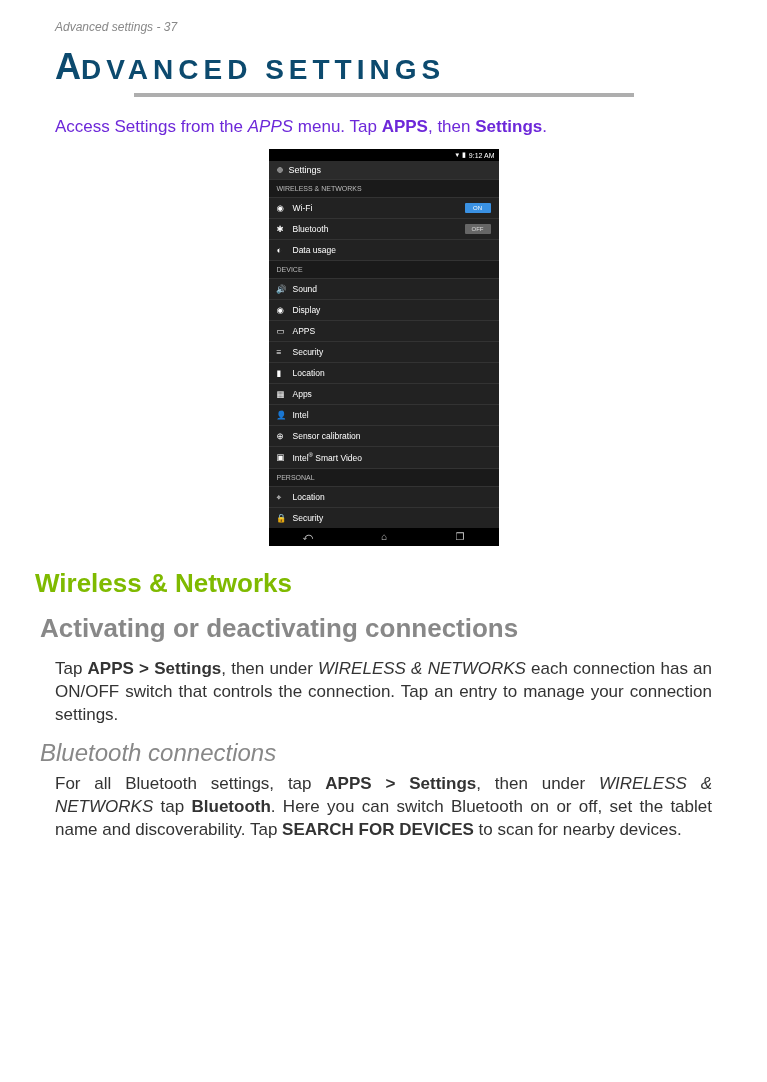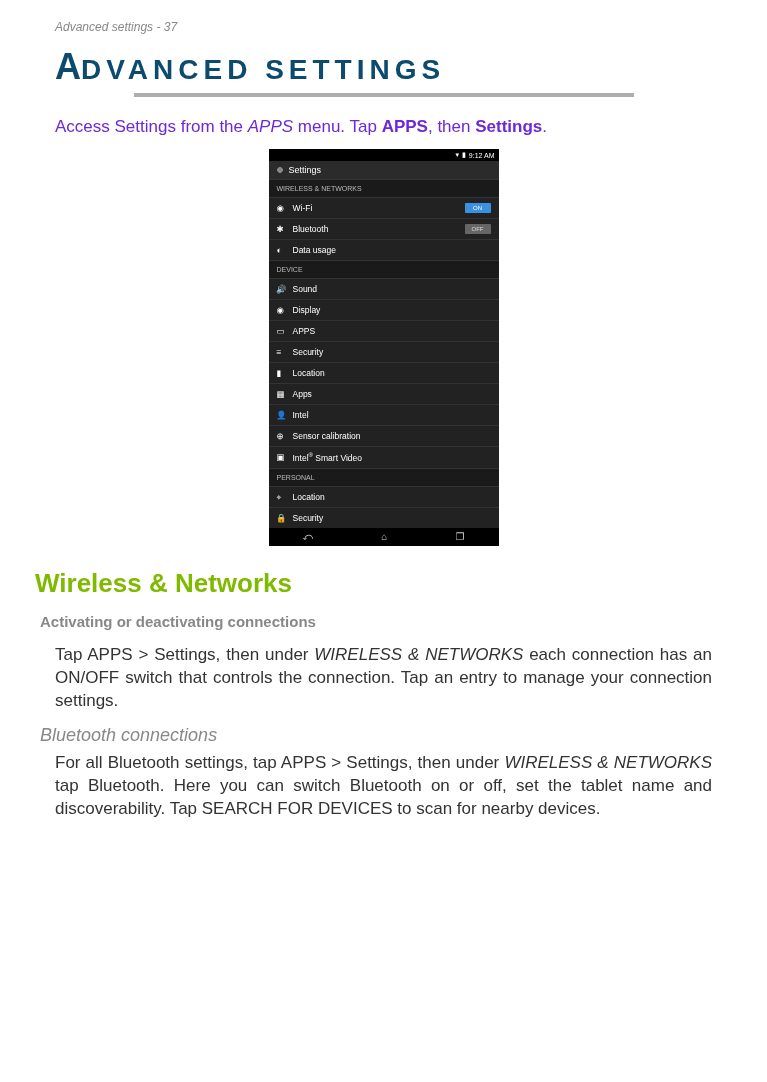--- a/index.html
+++ b/index.html
@@ -83,40 +83,40 @@
 
   
   h1.section {
     color: #7fba00;
     font-size: 26px;
     font-weight: bold;
     margin: 22px 0 12px -20px;
   }
   h2.sub {
     color: #888;
-    font-size: 15px;
+    font-size: 26px;
     font-weight: bold;
     margin: 14px 0 14px -15px;
   }
   h3.subsub {
     color: #888;
-    font-size: 18px;
+    font-size: 24px;
     font-style: italic;
     font-weight: normal;
     margin: 12px 0 6px -15px;
   }
   .body-text {
     font-size: 17px;
     color: #333;
     text-align: justify;
     margin: 6px 0;
     line-height: 1.35;
   }
   .body-text .ital { font-style: italic; }
-  .body-text .bold { font-weight: normal; }
+  .body-text .bold { font-weight: bold; }
 </style>
 </head>
 <body>
 
 <div class="page">
   <div class="header-line">Advanced settings - 37</div>
 
   <div class="title">
     <span class="big-A">A</span><span>DVANCED SETTINGS</span>
   </div>

